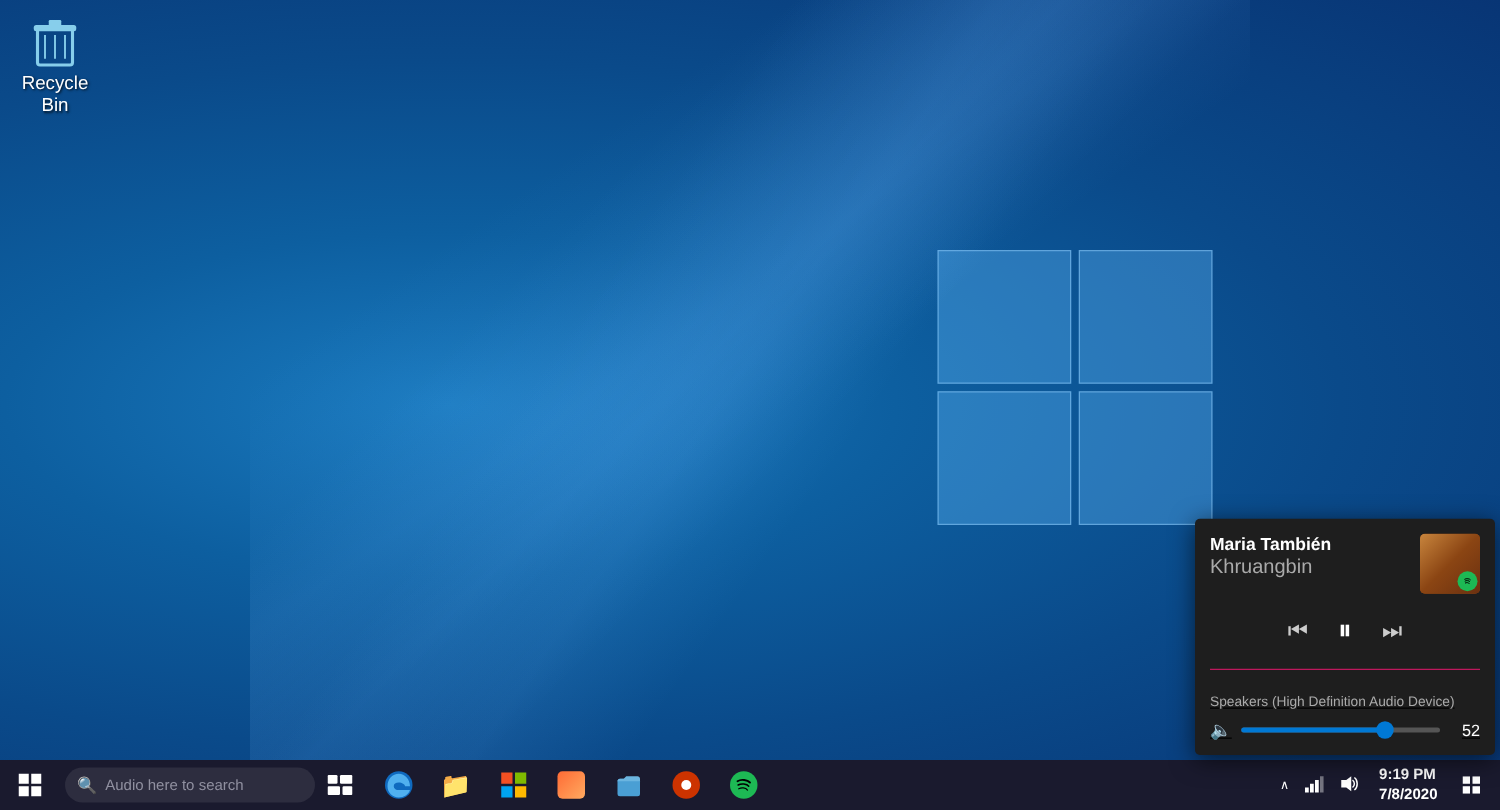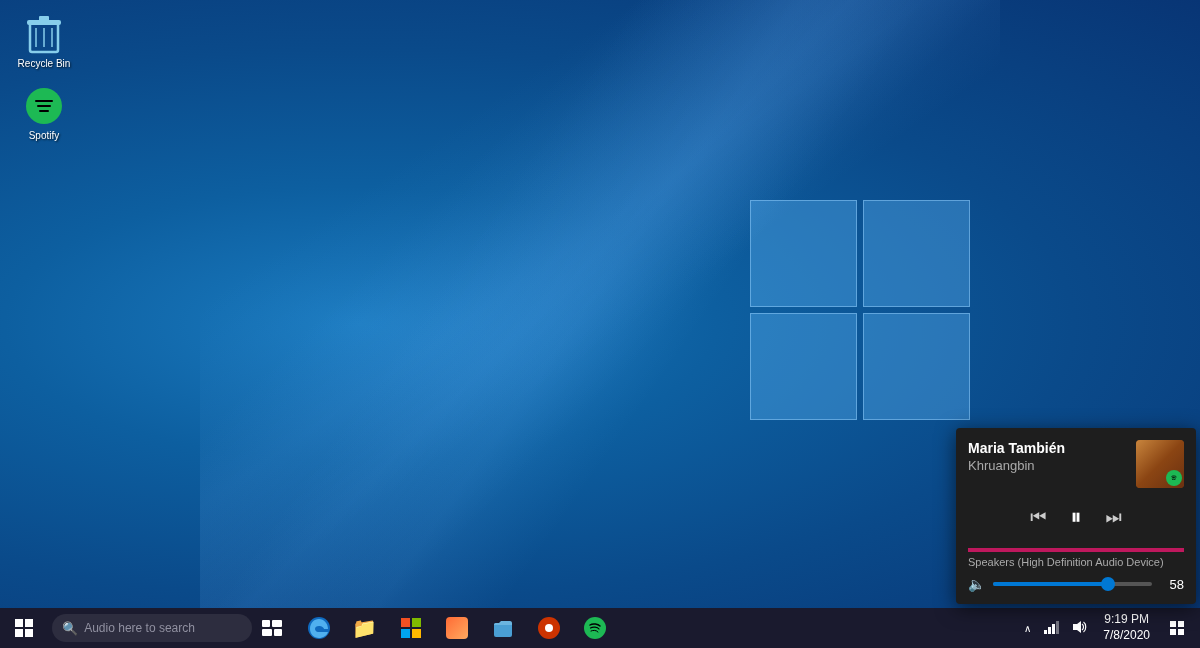--- a/index.html
+++ b/index.html
@@ -83,22 +83,22 @@
       height: 40px;
       display: flex;
       align-items: center;
       justify-content: center;
       margin-bottom: 4px;
       position: relative;
     }
 
     .icon-label {
       color: white;
-      font-size: 10px;
-      text-align: right;
+      font-size: 15px;
+      text-align: center;
       text-shadow: 1px 1px 2px rgba(0,0,0,0.8);
       line-height: 1.2;
     }
 
     
     .spotify-icon-circle {
       width: 36px;
       height: 36px;
       background: #1db954;
       border-radius: 50%;
@@ -225,23 +225,24 @@
     }
 
     .tray-icon {
       color: white;
       font-size: 14px;
       padding: 4px;
       cursor: pointer;
     }
 
     .clock {
-      text-align: center;
+      text-align: left;
       padding: 0 8px;
       cursor: pointer;
+      font-weight: bold;
     }
 
     .clock-time {
       color: white;
       font-size: 12px;
       display: block;
       line-height: 1.3;
     }
 
     .clock-date {
@@ -286,21 +287,21 @@
     }
 
     .media-song {
       color: white;
       font-size: 14px;
       font-weight: 600;
     }
 
     .media-artist {
       color: #aaa;
-      font-size: 13px;
+      font-size: 16px;
       margin-top: 2px;
     }
 
     .media-album-art {
       width: 48px;
       height: 48px;
       border-radius: 4px;
       background: #8B4513;
       position: relative;
       overflow: hidden;
@@ -349,22 +350,23 @@
       justify-content: center;
       padding: 4px;
     }
 
     .media-btn-play {
       color: white;
       font-size: 22px;
     }
 
     .volume-section {
-      border-top: 4px solid #be185d;
-      padding-top: 4px;
+      border-top: 1px solid #be185d;
+      padding-top: 20px;
+      text-decoration: underline;
     }
 
     .volume-device {
       color: #aaa;
       font-size: 11px;
       margin-bottom: 8px;
     }
 
     .volume-row {
       display: flex;
@@ -445,32 +447,20 @@
           <rect x="13" y="2" width="10" height="5" rx="1" fill="#87ceeb"></rect>
           <line x1="10" y1="14" x2="10" y2="33" stroke="#87ceeb" stroke-width="1.5"></line>
           <line x1="18" y1="14" x2="18" y2="33" stroke="#87ceeb" stroke-width="1.5"></line>
           <line x1="26" y1="14" x2="26" y2="33" stroke="#87ceeb" stroke-width="1.5"></line>
         </svg>
       </div>
       <span class="icon-label">Recycle Bin</span>
     </div>
 
 
-    <div class="desktop-icon">
-      <div class="icon-image">
-        <div class="spotify-icon-circle">
-          <div class="spotify-waves">
-            <div class="spotify-wave" style="width:18px;"></div>
-            <div class="spotify-wave" style="width:14px;"></div>
-            <div class="spotify-wave" style="width:10px;"></div>
-          </div>
-        </div>
-      </div>
-      <span class="icon-label">Spotify</span>
-    </div>
   </div>
 
   <div class="media-popup">
     <div class="media-popup-header">
       <div class="media-info">
         <div class="media-song">Maria También</div>
         <div class="media-artist">Khruangbin</div>
       </div>
       <div class="media-album-art">
         <div class="media-album-inner"></div>
@@ -498,21 +488,21 @@
     </div>
 
     <div class="volume-section">
       <div class="volume-device">Speakers (High Definition Audio Device)</div>
       <div class="volume-row">
         <span class="volume-icon">🔈</span>
         <div class="volume-slider-track">
           <div class="volume-slider-fill"></div>
           <div class="volume-slider-thumb"></div>
         </div>
-        <span class="volume-value">58</span>
+        <span class="volume-value">52</span>
       </div>
     </div>
   </div>
 
   <div class="taskbar">
 
     <div class="start-button">
       <div class="win-start-icon">
         <div class="win-start-pane"></div>
         <div class="win-start-pane"></div>

